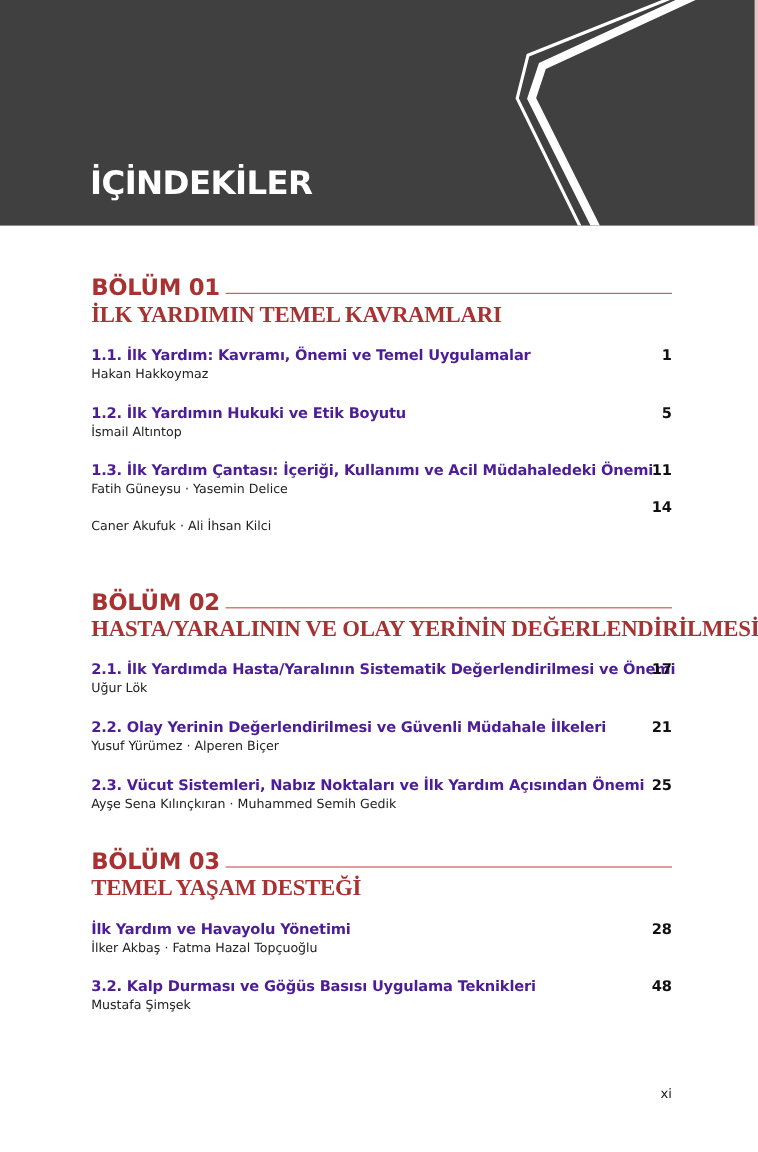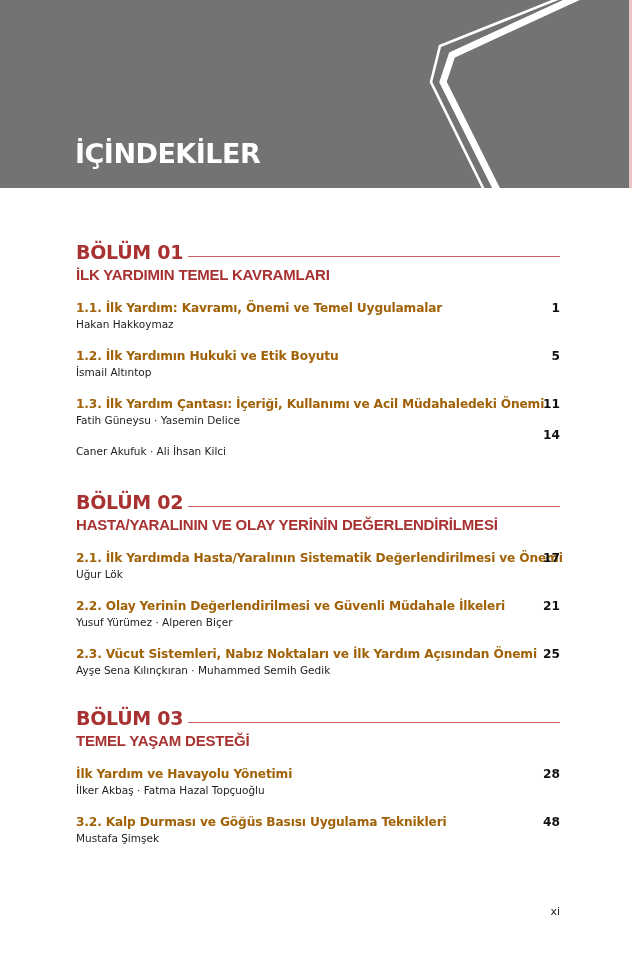--- a/index.html
+++ b/index.html
@@ -14,21 +14,21 @@
       overflow: hidden;
       font-family: "DejaVu Sans", sans-serif;
       color: #1a1a1a;
     }
     .header {
       position: absolute;
       left: 0;
       top: 0;
       width: 629px;
       height: 188px;
-      background: #737373;
+      background: #404040;
       overflow: hidden;
     }
     .header-edge {
       position: absolute;
       left: 629px;
       top: 0;
       width: 3px;
       height: 188px;
       background: #e9c3c3;
     }
@@ -72,41 +72,41 @@
       letter-spacing: -0.3px;
     }
     .chapter-rule {
       flex: 1;
       height: 1px;
       background: #c96060;
       margin-left: 5px;
       margin-top: 8px;
     }
     .chapter-title {
-      font-family: Liberation Sans, sans-serif;
-      font-weight: bold;
-      font-size: 15px;
+      font-family: Liberation Serif, serif;
+      font-weight: bold;
+      font-size: 19px;
       color: #a83232;
       line-height: 22px;
       letter-spacing: -0.2px;
       white-space: nowrap;
     }
     .entries {
       margin-top: 14px;
     }
     .entry {
       position: relative;
       margin-bottom: 17px;
     }
     .entry-title {
       font-family: "DejaVu Sans", sans-serif;
       font-weight: bold;
       font-size: 12.2px;
       line-height: 17px;
-      color: #a16207;
+      color: #4c1d95;
       padding-right: 40px;
       letter-spacing: -0.15px;
       white-space: nowrap;
     }
     .entry-page {
       position: absolute;
       right: 0;
       bottom: 14px;
       font-family: "DejaVu Sans", sans-serif;
       font-weight: bold;
@@ -115,21 +115,21 @@
       color: #111111;
       text-align: right;
     }
     .entry-authors {
       font-family: "DejaVu Sans", sans-serif;
       font-size: 10.5px;
       line-height: 14px;
       color: #222222;
       white-space: nowrap;
     }
-    .ch1 { position: absolute; top: 12px; left: 0; width: 484px; }
+    .ch1 { position: absolute; top: 0; left: 0; width: 484px; }
     .ch2 { position: absolute; top: 262px; left: 0; width: 484px; }
     .ch3 { position: absolute; top: 478px; left: 0; width: 484px; }
     .folio {
       position: absolute;
       left: 520px;
       width: 40px;
       top: 905px;
       text-align: right;
       font-family: "DejaVu Sans", sans-serif;
       font-size: 11px;

